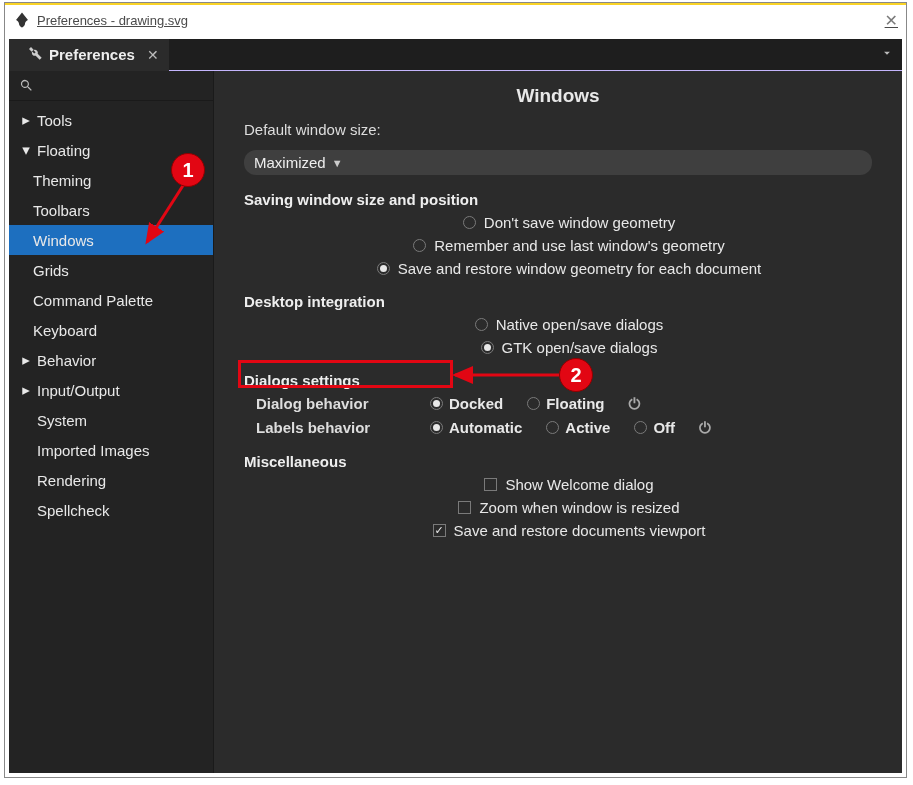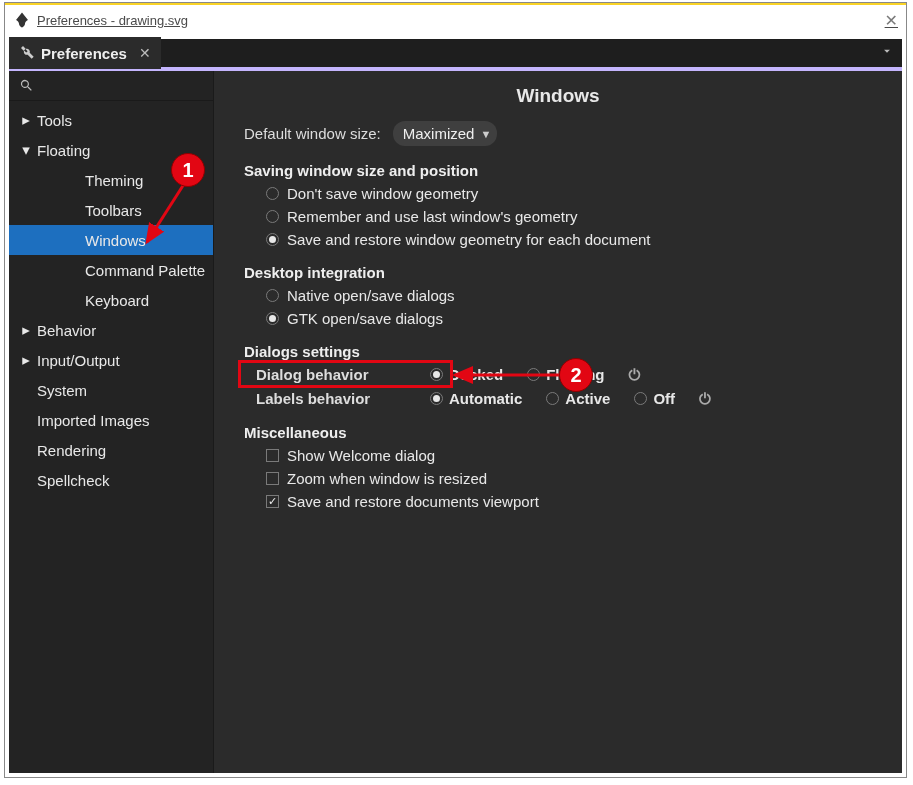--- a/index.html
+++ b/index.html
@@ -31,21 +31,22 @@
 
   .inner {
     flex: 1; margin: 4px;
     background: #2b2b2b;
     display: flex; flex-direction: column;
     position: relative;
   }
   .tabbar {
     height: 32px; display: flex; align-items: center;
     background: #1e1e1e;
-    border-bottom: 4px solid #c4b5fd;
+    border-bottom: 1px solid #c4b5fd;
+    margin-left: 8px;
   }
   .tab {
     height: 32px; padding: 0 10px; display: flex; align-items: center; gap: 6px;
     color: #eee; font-weight: bold; font-size: 15px;
     background: #2b2b2b;
   }
   .tab .tools-icon { color: #ccc; }
   .tab .close-x { font-weight: normal; color: #bbb; margin-left: 6px; font-size: 14px; }
   .tabbar .chev { margin-left: auto; margin-right: 8px; color: #bbb; }
 
@@ -63,46 +64,47 @@
     border-bottom: 1px solid #1a1a1a;
   }
   .tree { padding: 4px 0; font-size: 15px; }
   .tree-item {
     height: 30px; display: flex; align-items: center;
     padding-left: 10px; cursor: pointer;
     color: #e8e8e8;
     position: relative;
   }
   .tree-item.level0 .arrow { width: 14px; text-align: center; color: #e8e8e8; }
-  .tree-item.level1 { padding-left: 76px; }
+  .tree-item.level1 { padding-left: 24px; }
   .tree-item.selected { background: #1d6fbf; }
   .tree-item.level0 .lbl { margin-left: 4px; }
 
   .main {
     flex: 1; padding: 14px 30px; position: relative;
   }
   .page-title {
     text-align: center; font-size: 19px; font-weight: bold; margin-bottom: 14px;
   }
   .row {
-    display: flex; align-items: center; gap: 12px; margin: 8px 0;
+    display: flex; gap: 12px; margin: 8px 0; flex-direction: column;
   }
   .label { font-size: 15px; color: #ddd; }
   .select {
     background: #3f3f3f; padding: 4px 6px 4px 10px; display: flex; align-items: center; gap: 6px;
     color: #eee; font-size: 15px; border-radius: 12px;
   }
   .select .caret { font-size: 11px; color: #ccc; }
 
   .section-title {
     font-weight: bold; font-size: 15px; margin-top: 16px; margin-bottom: 6px; color: #eee;
   }
   .radio-row, .check-row {
     display: flex; align-items: center; gap: 8px; margin: 6px 0 6px 22px;
     font-size: 15px;
+    justify-content: center;
   }
   .radio {
     width: 13px; height: 13px; border-radius: 50%;
     border: 1px solid #7a7a7a; display: inline-flex; align-items: center; justify-content: center;
   }
   .radio.checked::after {
     content: ""; width: 7px; height: 7px; border-radius: 50%; background: #e8e8e8;
   }
   .checkbox {
     width: 13px; height: 13px; border: 1px solid #7a7a7a;
@@ -183,20 +185,23 @@
             <div class="tree-item level1">
               <span class="lbl">Theming</span>
             </div>
             <div class="tree-item level1">
               <span class="lbl">Toolbars</span>
             </div>
             <div class="tree-item level1 selected">
               <span class="lbl">Windows</span>
             </div>
             <div class="tree-item level1">
+              <span class="lbl">Grids</span>
+            </div>
+            <div class="tree-item level1">
               <span class="lbl">Command Palette</span>
             </div>
             <div class="tree-item level1">
               <span class="lbl">Keyboard</span>
             </div>
             <div class="tree-item level0">
               <span class="arrow">▸</span>
               <span class="lbl">Behavior</span>
             </div>
             <div class="tree-item level0">

